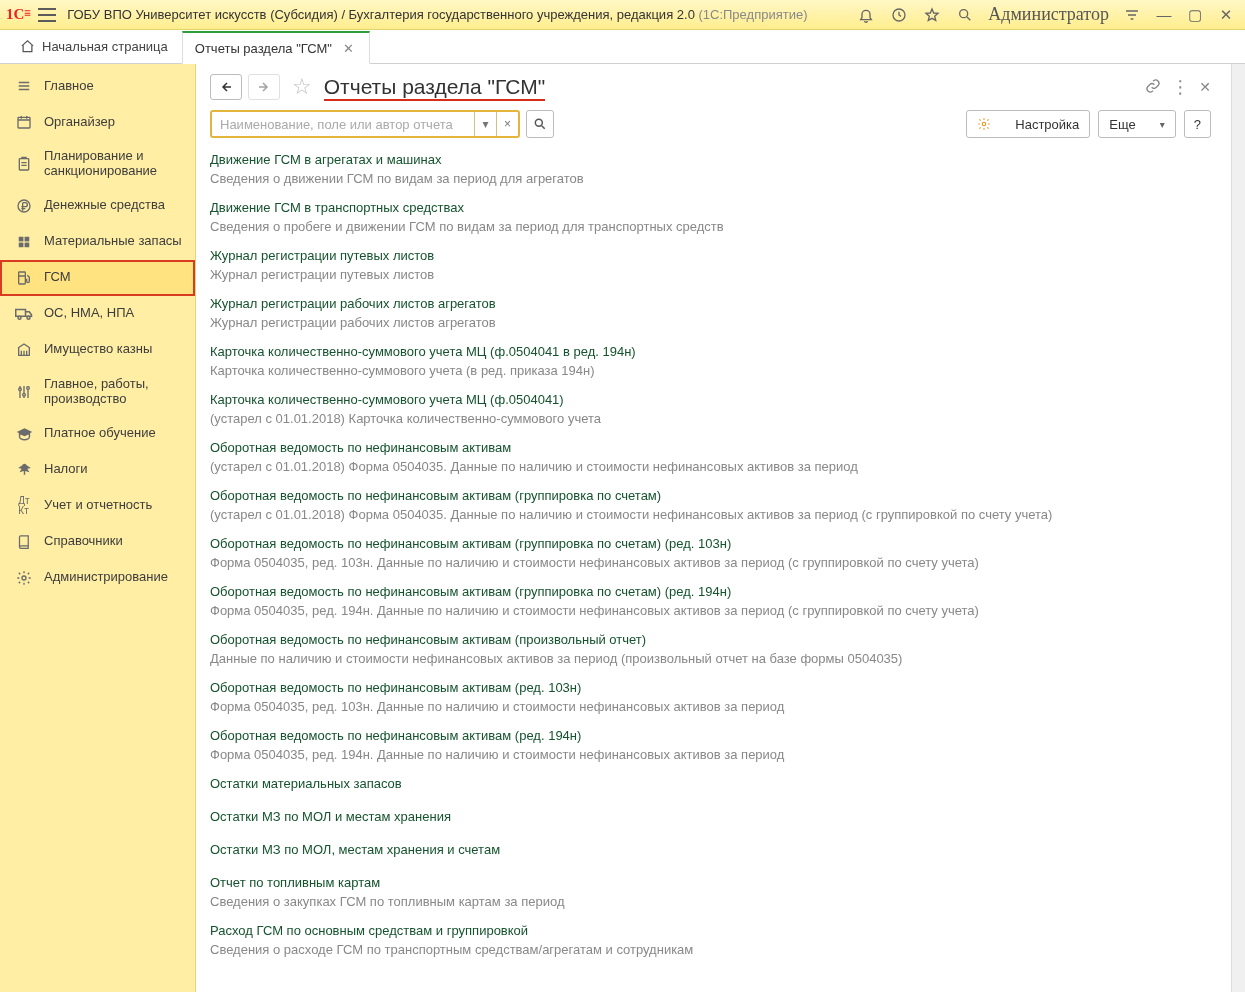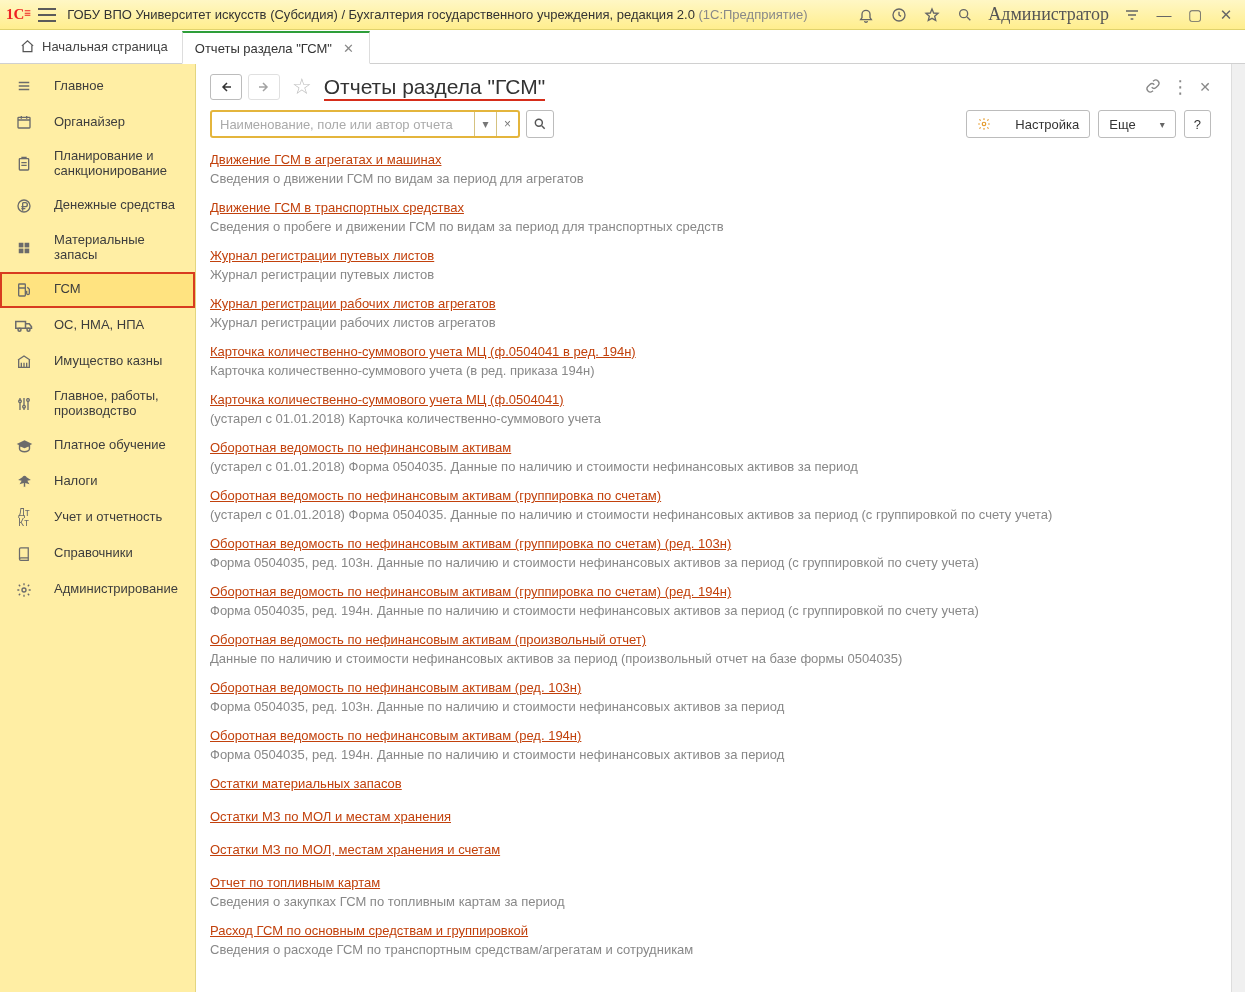--- a/index.html
+++ b/index.html
@@ -82,21 +82,21 @@
 
 
 .sidebar {
   width: 196px;
   background: #ffeea4;
   border-right: 1px solid #e3d580;
   overflow-y:auto;
   padding-top:4px;
 }
 .sb-item {
-  display:flex; align-items:center; gap:20px;
+  display:flex; align-items:center; gap:10px;
   padding: 9px 10px 9px 14px;
   color:#3d3d3d;
   cursor:pointer;
   line-height:1.15;
 }
 .sb-item.active {
   background:#ffe380;
   outline: 2px solid #d83b1f;
   outline-offset:-2px;
 }
@@ -156,21 +156,21 @@
   height:28px; padding:0 10px; border:1px solid #bcbcbc; border-radius:3px;
   display:flex; align-items:center; gap:24px; background:#fff; color:#333;
   margin-left:8px;
 }
 .cmd-btn .caret { font-size:10px; color:#666; }
 
 
 .reports { display:flex; flex-direction:column; gap:4px; }
 .report-item { margin-bottom:10px; }
 .r-link {
-  color:#c2410c; text-decoration:underline; cursor:pointer;
+  color:#14532d; cursor:pointer;
   display:inline-block; margin-bottom:4px;
 }
 .r-desc { color:#888; }
 
 
 .hdr-right { margin-left:auto; display:flex; align-items:center; gap:10px; color:#888;}
 .hdr-right span { cursor:pointer; }
 
 </style>
 </head>

